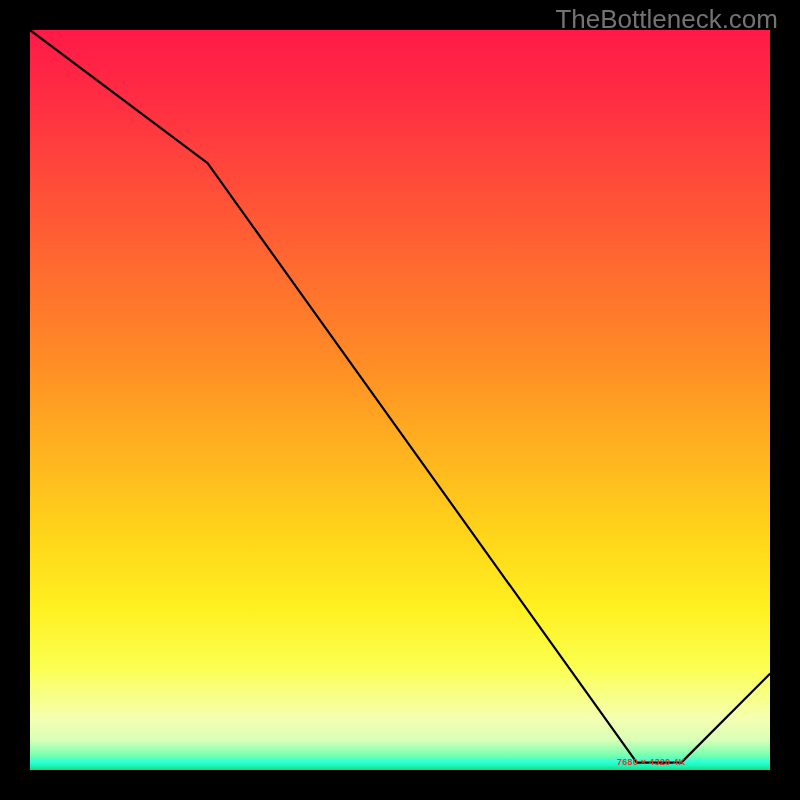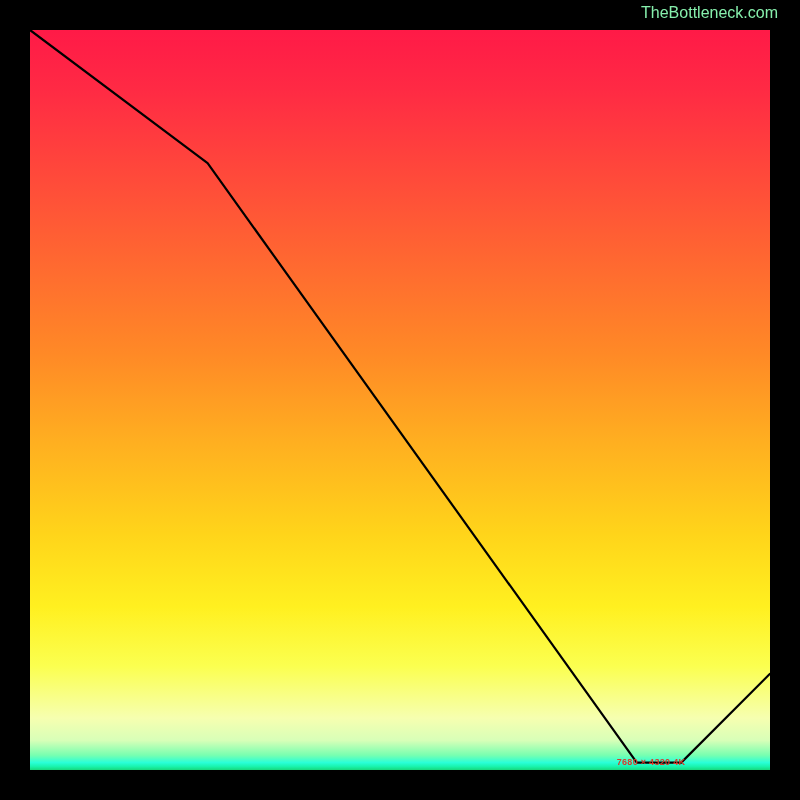--- a/index.html
+++ b/index.html
@@ -8,22 +8,22 @@
     height: 800px;
     background: #000;
     font-family: Arial, Helvetica, sans-serif;
     position: relative;
     overflow: hidden;
   }
   .watermark {
     position: absolute;
     top: 4px;
     right: 22px;
-    color: #86efac;
-    font-size: 16px;
+    color: #737373;
+    font-size: 26px;
     font-weight: 500;
     user-select: none;
     z-index: 10;
   }
   .frame {
     position: absolute;
     top: 0; left: 0;
     width: 640px;
     height: 800px;
   }

